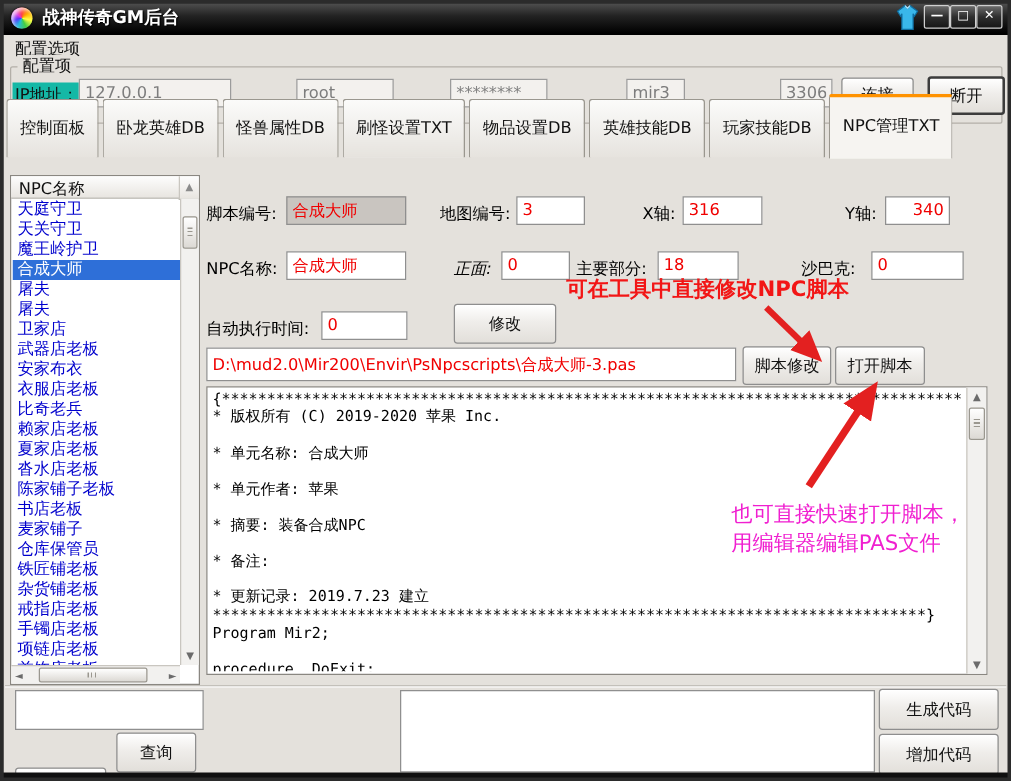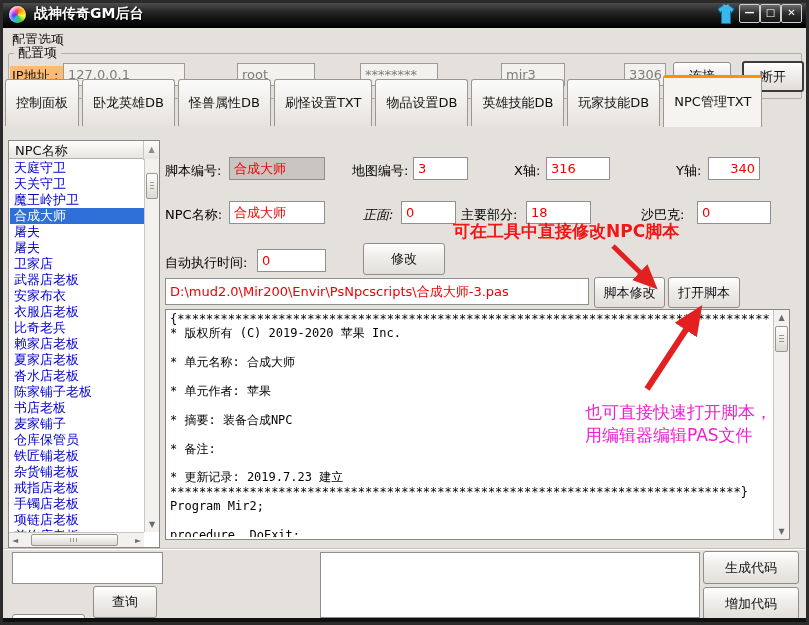--- a/index.html
+++ b/index.html
@@ -21,21 +21,21 @@
           background:linear-gradient(#6b6b6b,#2e2e2e 50%,#171717);
           border:1px solid #cfcfcf;border-radius:2px;color:#fff;
           font-size:10px;line-height:15px;text-align:center;cursor:default;font-weight:bold;}
   .winbtn.min{left:739px}.winbtn.max{left:760px}.winbtn.close{left:781px}
 
   
   .menubar{position:absolute;left:8px;top:31px;height:17px;padding:0 4px;line-height:17px;}
   .groupbox{position:absolute;left:8px;top:53px;width:792px;height:44px;
             border:1px solid #b3afa8;border-radius:2px;}
   .groupbox-label{position:absolute;left:14px;top:44px;background:#e4e1dc;padding:0 4px;z-index:2;}
-  .conn-label{position:absolute;left:10px;top:66px;background:#fdba74;padding:1px 2px;}
+  .conn-label{position:absolute;left:10px;top:66px;background:#14b8a6;padding:1px 2px;}
   .tfield{position:absolute;height:23px;border:1px solid #9b9b9b;background:#fff;
           font-family:"DejaVu Sans",sans-serif;font-size:13px;padding:0 4px;box-sizing:border-box;}
   .tfield.dim{color:#7d7d7d;background:#f3f1ee;}
   .btn{position:absolute;background:linear-gradient(#ffffff,#efedea 45%,#e2dfda);
        border:1px solid #8e8e8e;border-radius:3px;text-align:center;
        font-size:13px;color:#111;display:flex;align-items:center;justify-content:center;
        box-shadow:inset 0 1px 0 #fff;cursor:default;}
   .btn.default{border:2px solid #3c3c3c;}
 
   
@@ -118,21 +118,21 @@
 
   <div class="menubar">配置选项</div>
 
   <div class="groupbox"></div>
   <div class="groupbox-label">配置项</div>
   <div class="conn-label">IP地址：</div>
   <div id="conn-fields">
       <input class="tfield dim" value="127.0.0.1" style="left: 63px; top: 63px; width: 122px;">
       <input class="tfield dim" value="root" style="left: 237px; top: 63px; width: 78px;">
       <input class="tfield dim" value="********" style="left: 360px; top: 63px; width: 78px;">
-      <input class="tfield dim" value="mir3" style="left: 501px; top: 63px; width: 64px;">
+      <input class="tfield dim" value="mir3" style="left: 501px; top: 63px; width: 47px;">
       <input class="tfield dim" value="3306" style="left: 624px; top: 63px; width: 42px;">
     </div>
   <div class="btn" style="left:673px;top:62px;width:56px;height:26px;text-decoration:underline;">连接</div>
   <div class="btn default" style="left:742px;top:61px;width:58px;height:27px;">断开</div>
 
   <div class="tabstrip" id="tab-strip">
       <div class="tab">控制面板</div>
       <div class="tab">卧龙英雄DB</div>
       <div class="tab">怪兽属性DB</div>
       <div class="tab">刷怪设置TXT</div>

